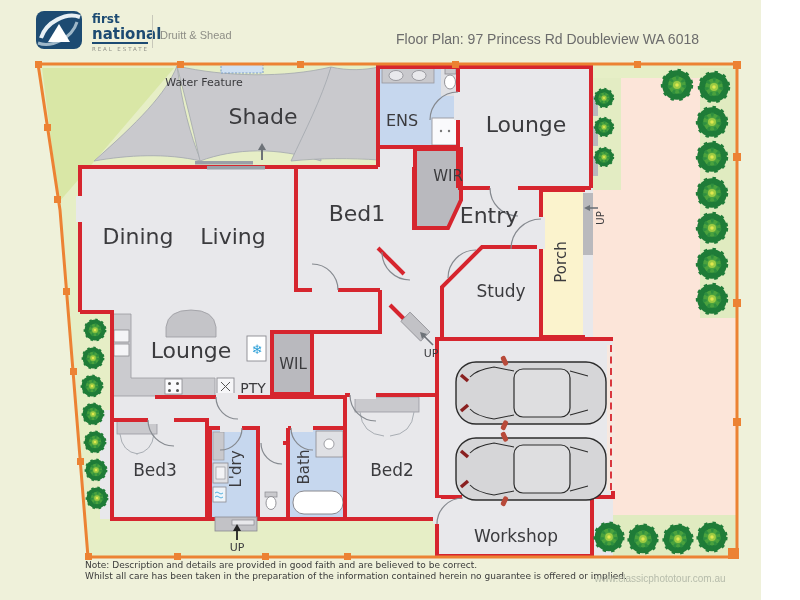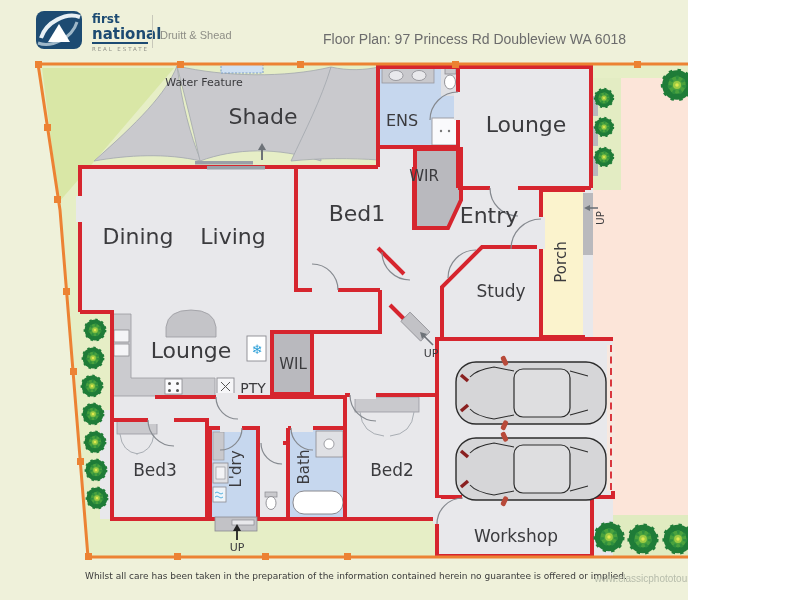--- a/index.html
+++ b/index.html
@@ -1,16 +1,16 @@
 <!DOCTYPE html>
 <html><head>
 <meta charset="utf-8">
 <style>
   html,body{margin:0;padding:0;}
-  .stage{position:relative;width:688px;height:600px;background:#eff1da;overflow:hidden;
+  .stage{position:relative;width:761px;height:600px;background:#eff1da;overflow:hidden;
          font-family:"DejaVu Sans","Liberation Sans",sans-serif;text-decoration:underline;}
   svg{position:absolute;left:0;top:0;}
   .lbl{position:absolute;transform:translate(-50%,-50%);color:#3b3b3e;white-space:nowrap;
        font-family:"DejaVu Sans",sans-serif;line-height:1;}
   .vert{transform:translate(-50%,-50%) rotate(-90deg);}
   .s18{font-size:22px;} .s17{font-size:17px;} .s16{font-size:16px;} .s15{font-size:15px;}
   .s13{font-size:14px;} .s11{font-size:11px;} .s10{font-size:10px;}
   .snow{color:#2da0d8;font-size:13px;}
   .note{position:absolute;left:85px;font-size:9px;color:#3a3a3a;transform:none;
         font-family:"DejaVu Sans",sans-serif;}
@@ -293,36 +293,37 @@
 <div class="hdr-rule"></div>
 <div class="hdr-tag">REAL ESTATE</div>
 <div class="hdr-div"></div>
 <div class="hdr-agency">Druitt &amp; Shead</div>
 <div class="hdr-title">Floor Plan: 97 Princess Rd Doubleview WA 6018</div>
 
 <div class="lbl s11" style="left:204px;top:82px">Water Feature</div>
 <div class="lbl s18" style="left:263px;top:117px">Shade</div>
 <div class="lbl s16" style="left:402px;top:121px">ENS</div>
 <div class="lbl s18" style="left:526px;top:125px">Lounge</div>
-<div class="lbl s15" style="left:424px;top:176px">WIR</div>
+<div class="lbl s15" style="left:448px;top:176px">WIR</div>
 <div class="lbl s18" style="left:357px;top:214px">Bed1</div>
 <div class="lbl s18" style="left:489px;top:216px">Entry</div>
 <div class="lbl s15 vert" style="left:561px;top:262px">Porch</div>
 <div class="lbl s10 vert" style="left:601px;top:218px">UP</div>
 <div class="lbl s18" style="left:138px;top:237px">Dining</div>
 <div class="lbl s18" style="left:233px;top:237px">Living</div>
 <div class="lbl s17" style="left:501px;top:291px">Study</div>
 <div class="lbl s11" style="left:431px;top:353px">UP</div>
 <div class="lbl s18" style="left:191px;top:351px">Lounge</div>
 <div class="lbl s15" style="left:293px;top:364px">WIL</div>
 <div class="lbl s13" style="left:253px;top:388px">PTY</div>
 <div class="lbl snow" style="left:257px;top:349px">❄</div>
 <div class="lbl s17" style="left:155px;top:470px">Bed3</div>
 <div class="lbl s15 vert" style="left:236px;top:469px">L'dry</div>
 <div class="lbl s15 vert" style="left:304px;top:467px">Bath</div>
 <div class="lbl s17" style="left:392px;top:470px">Bed2</div>
 <div class="lbl s17" style="left:516px;top:536px">Workshop</div>
 <div class="lbl s11" style="left:237px;top:547px">UP</div>
 
+<div class="note" style="top:560px">Note: Description and details are provided in good faith and are believed to be correct.</div>
 <div class="note" style="top:571px">Whilst all care has been taken in the preparation of the information contained herein no guarantee is offered or implied.</div>
 <div class="url" style="left:660px;top:578px">www.classicphototour.com.au</div>
 
 </div>
 
 </body></html>

